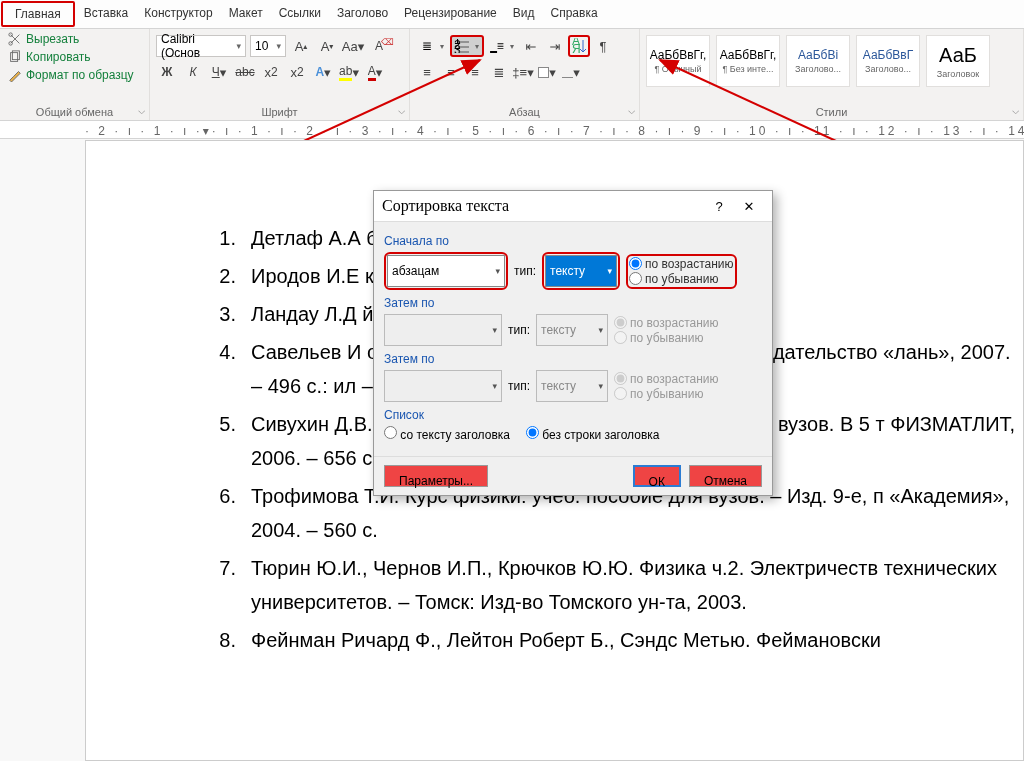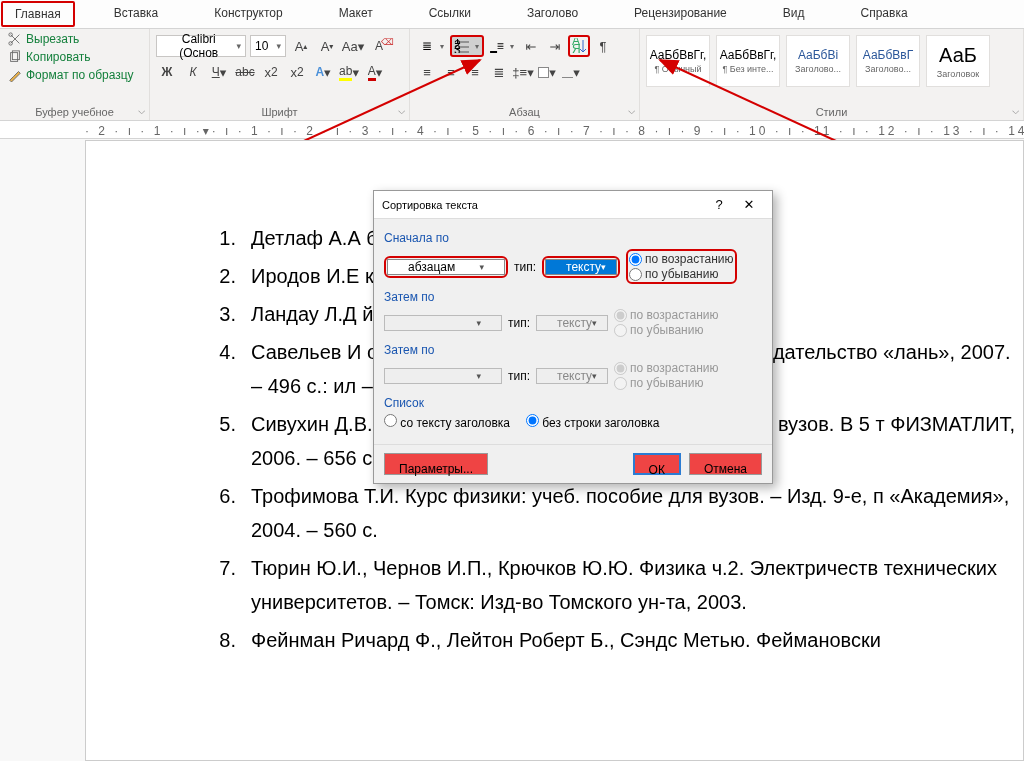--- a/index.html
+++ b/index.html
@@ -1,28 +1,28 @@
 <!DOCTYPE html>
 <html><head>
 <meta charset="utf-8">
 <style>
   * { box-sizing: border-box; margin: 0; padding: 0; font-family: 'Segoe UI', Tahoma, sans-serif; font-size: 12px; }
   body { background: #f8f8f8; width: 1024px; height: 761px; overflow: hidden; position: relative; }
   .ribbon-tabs { display: flex; gap: 0; background: #fdfdfd; border-bottom: 1px solid #d4d4d4; }
-  .ribbon-tabs span { padding: 6px 18px; color: #333; cursor: pointer; margin-left: 20px; }
+  .ribbon-tabs span { padding: 6px 8px; color: #333; cursor: pointer; }
   .ribbon-tabs .active { border: 2px solid #d40000; border-radius: 2px; margin:1px; padding:4px 12px;}
   .ribbon { background: #f3f2f1; border-bottom: 1px solid #d4d4d4; display: flex; height: 92px; }
   .group { border-right: 1px solid #e1dfdd; padding: 2px 6px 0 6px; display: flex; flex-direction: column; justify-content: space-between; }
   .group-label { text-align: center; font-size: 11px; color: #666; padding-bottom: 2px; position:relative;}
   .group-label::after{content:"⌵";position:absolute;right:-2px;font-size:9px;color:#888;}
   .clipboard-items { display: flex; flex-direction: column; gap: 2px; }
   .clip-row { display: flex; align-items: center; gap: 4px; font-size: 12px; color:#15803d; padding: 1px 2px;}
   .clip-row svg { width: 14px; height: 14px; }
   .font-area { display: flex; flex-direction: column; gap: 4px; padding-top:4px;}
-  .font-row1, .font-row2 { display: flex; align-items: center; gap: 4px; text-align: center; }
+  .font-row1, .font-row2 { display: flex; align-items: center; gap: 4px; }
   .font-name, .font-size { border:1px solid #c8c6c4; background:#fff; height:22px; display:flex;align-items:center;padding:0 4px;}
   .font-name{width:90px;} .font-size{width:36px;}
   .drop-caret{margin-left:auto;font-size:9px;color:#666;}
   .ico-btn { width:22px;height:22px;display:flex;align-items:center;justify-content:center;color:#444;font-size:13px;}
   .para-area{display:flex;flex-direction:column;gap:4px;padding-top:4px;}
   .para-row{display:flex;align-items:center;gap:2px;}
   .list-split{display:flex;align-items:center;border:1px solid transparent;height:22px;}
   .list-split .main{width:20px;display:flex;align-items:center;justify-content:center;}
   .list-split .dd{width:10px;font-size:8px;color:#666;text-align:center;}
   .active-list{background:#d0d0d0;border:1px solid #a0a0a0;}
@@ -36,26 +36,26 @@
   .ruler-inner{position:absolute;left:85px;right:0;top:0;bottom:0;background:#fff;white-space:nowrap;}
   .page-wrap{position:absolute;top:140px;left:85px;right:0;bottom:0;background:#fff;border:1px solid #ccc;padding:80px 0 0 105px; font-family: Calibri, sans-serif;}
   .doc-list{list-style:none;counter-reset:item;}
   .doc-list li{counter-increment:item;position:relative;padding-left:60px;font-size:20px;color:#000;line-height:1.7;margin-bottom:4px;}
   .doc-list li::before{content:counter(item)".";position:absolute;left:0;width:45px;text-align:right;}
   .annot{position:absolute;color:#d40000;font-size:15px;font-weight:500;}
   .callout-num{border:2px solid #d40000;border-radius:3px;}
   .arrow{position:absolute;pointer-events:none;}
   .dialog{position:absolute;top:190px;left:373px;width:400px;background:#f0f0f0;border:1px solid #999;box-shadow:4px 4px 10px rgba(0,0,0,.3);z-index:10;}
   .dlg-title{display:flex;align-items:center;padding:6px 8px;background:#fff;border-bottom:1px solid #ddd;}
-  .dlg-title span:first-child{flex:1;font-size:11px;}
+  .dlg-title span:first-child{flex:1;font-size:16px;font-family:Liberation Serif, serif;}
   .dlg-title .hlp,.dlg-title .cls{width:30px;text-align:center;font-size:13px;cursor:pointer;}
   .dlg-body{padding:8px 10px;}
   .sec-label{color:#1a56b0;font-size:12px;margin:4px 0;}
   .sort-row{display:flex;align-items:center;gap:6px;margin-bottom:6px;}
-  .combo{border:1px solid #888;background:#fff;height:16px;display:flex;align-items:center;padding:0 20px;flex:0 0 auto;}
+  .combo{border:1px solid #888;background:#fff;height:32px;display:flex;align-items:center;padding:0 4px;flex:0 0 auto;}
   .combo .dd{margin-left:auto;font-size:9px;color:#555;}
   .combo.field{width:118px;} .combo.type{width:72px;}
   .combo.disabled{background:#eee;color:#888;border-color:#bbb;}
   .radio-col{display:flex;flex-direction:column;font-size:11px;color:#333;gap:1px;}
   .radio-col.disabled{color:#999;}
   .radio-col label{display:flex;align-items:center;gap:3px;white-space:nowrap;}
   .radio-col input{margin:0;}
   .hl-red{border:2.5px solid #d40000;border-radius:6px;padding:1px;}
   .list-opts{display:flex;gap:16px;align-items:center;margin-top:4px;}
   .dlg-foot{display:flex;gap:8px;padding:8px 10px;border-top:1px solid #ddd;margin-top:6px;}
@@ -97,21 +97,21 @@
           </svg>
           <span>Копировать</span>
         </div>
       <div class="clip-row">
           <svg viewBox="0 0 16 16">
             <path d="M2 14l4-4 6-6 2 2-6 6-4 4z" fill="#e8b04a" stroke="#666"></path>
           </svg>
           <span>Формат по образцу</span>
         </div>
     </div>
-    <div class="group-label">Буфер учебное</div>
+    <div class="group-label">Общий обмена</div>
   </div>
 
   <div class="group" style="width:260px">
     <div class="font-area">
       <div class="font-row1">
         <div class="font-name">
             <span>Calibri (Основ</span>
             <span class="drop-caret">▾</span>
           </div>
         <div class="font-size">

